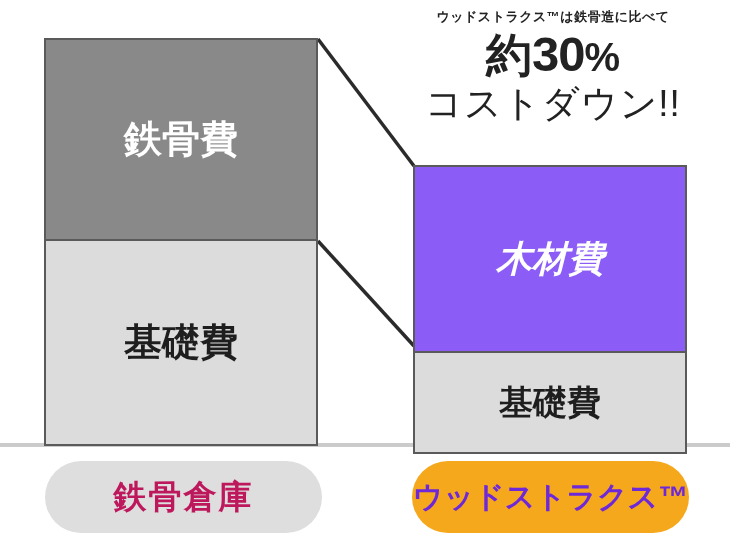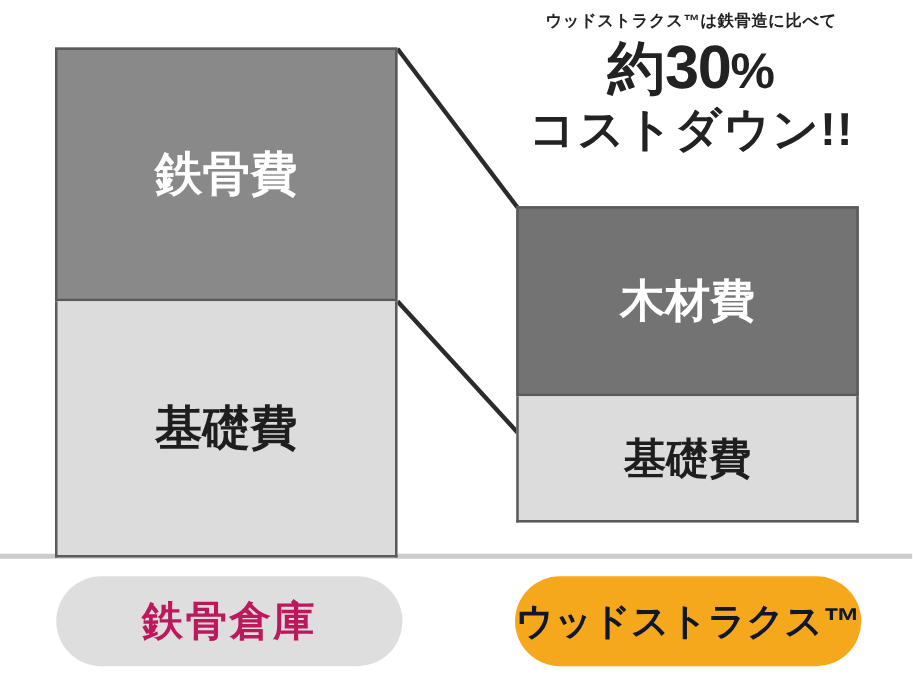--- a/index.html
+++ b/index.html
@@ -52,24 +52,25 @@
     color: #ffffff;
     font-size: 38px;
   }
   .seg-base-left {
     height: 205px;
     background: #dcdcdc;
     color: #1e1e1e;
     font-size: 38px;
   }
   .seg-wood {
-    height: 152px;
-    background: #737373;
+    height: 188px;
+    background: #8b5cf6;
     color: #ffffff;
     font-size: 36px;
+    font-style: italic;
   }
   .seg-base-right {
     height: 101px;
     background: #dcdcdc;
     color: #1e1e1e;
     font-size: 34px;
   }
 
   
   .headline {
@@ -89,21 +90,21 @@
   .headline .big {
     margin-top: 4px;
     font-weight: bold;
     white-space: nowrap;
   }
   .headline .big .prefix { font-size: 46px; }
   .headline .big .value  { font-size: 49px; letter-spacing: -1px; }
   .headline .big .unit   { font-size: 40px; }
   .headline .down {
     font-size: 37px;
-    font-weight: bold;
+    font-weight: normal;
     white-space: nowrap;
     margin-top: 2px;
     letter-spacing: 1px;
   }
 
   
   .pill {
     position: absolute;
     top: 461px;
     width: 277px;
@@ -118,21 +119,21 @@
   .pill-left {
     left: 45px;
     background: #dedede;
     color: #be185d;
     font-size: 33px;
     letter-spacing: 2px;
   }
   .pill-right {
     left: 412px;
     background: #f6a81c;
-    color: #0f172a;
+    color: #6d28d9;
     font-size: 30px;
     justify-content: center;
   }
 </style>
 </head>
 <body>
 
 <div class="canvas">
 
   <div class="baseline"></div>

